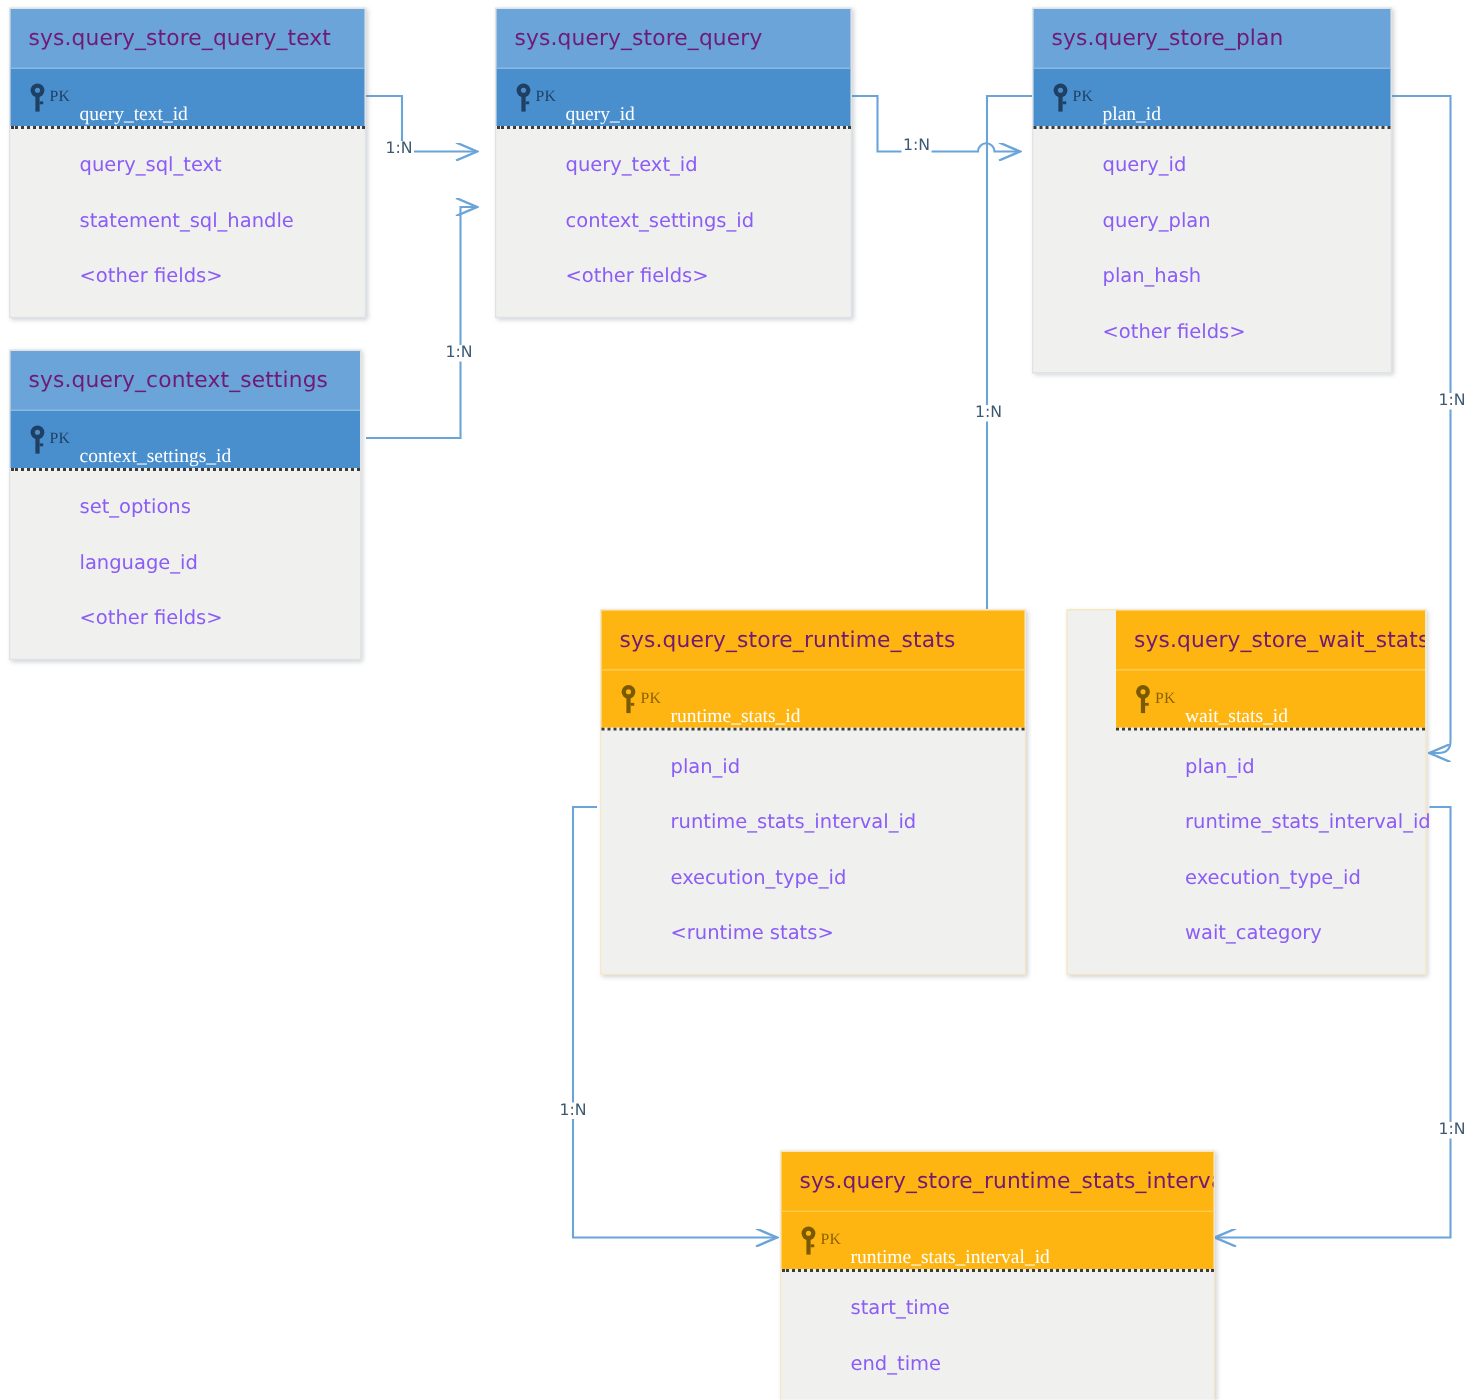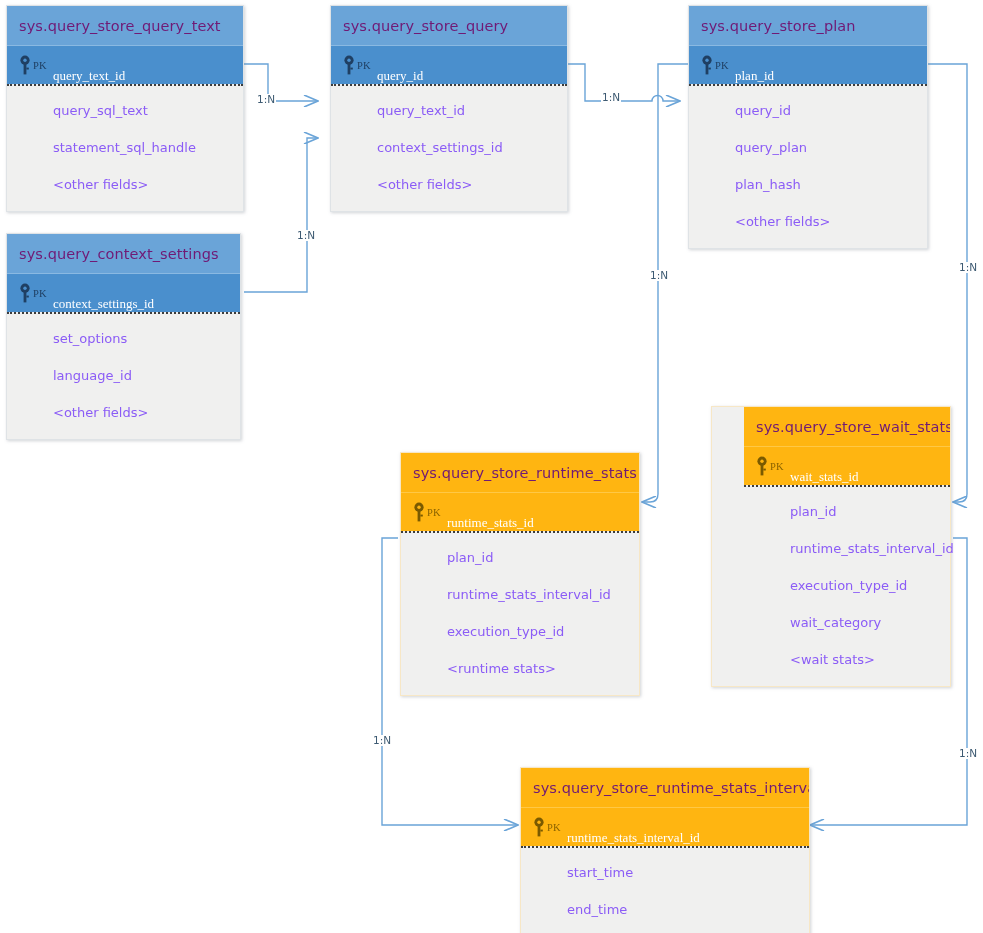--- a/index.html
+++ b/index.html
@@ -201,21 +201,21 @@
       <span class="pk-tag">PK</span>
       <span class="pk-name">context_settings_id</span>
     </div>
     <div class="ent-body">
       <div class="ent-field">set_options</div>
       <div class="ent-field">language_id</div>
       <div class="ent-field">&lt;other fields&gt;</div>
     </div>
   </div>
 
-  <div class="entity orange" style="left:400px;top:406px;width:240px;margin-top:46px;">
+  <div class="entity orange" style="left:400px;top:406px;width:284px;">
     <div class="ent-title">sys.query_store_runtime_stats</div>
     <div class="ent-pk">
       <svg class="pk-key" viewBox="0 0 14 20">
         <circle cx="6" cy="5.2" r="4.6" fill="#7a5a00"></circle>
         <circle cx="6" cy="5.2" r="1.7" fill="#ffb511"></circle>
         <rect x="4.6" y="8" width="2.8" height="11.4" fill="#7a5a00"></rect>
         <rect x="7.4" y="12.6" width="2.4" height="1.9" fill="#7a5a00"></rect>
       </svg>
       <span class="pk-tag">PK</span>
       <span class="pk-name">runtime_stats_id</span>
@@ -238,21 +238,20 @@
         <rect x="7.4" y="12.6" width="2.4" height="1.9" fill="#7a5a00"></rect>
       </svg>
       <span class="pk-tag">PK</span>
       <span class="pk-name">wait_stats_id</span>
     </div>
     <div class="ent-body">
       <div class="ent-field">plan_id</div>
       <div class="ent-field">runtime_stats_interval_id</div>
       <div class="ent-field">execution_type_id</div>
       <div class="ent-field">wait_category</div>
-      <div class="ent-field">&lt;wait stats&gt;</div>
     </div>
   </div>
 
   <div class="entity orange" style="left:520px;top:767px;width:290px;">
     <div class="ent-title">sys.query_store_runtime_stats_interval</div>
     <div class="ent-pk">
       <svg class="pk-key" viewBox="0 0 14 20">
         <circle cx="6" cy="5.2" r="4.6" fill="#7a5a00"></circle>
         <circle cx="6" cy="5.2" r="1.7" fill="#ffb511"></circle>
         <rect x="4.6" y="8" width="2.8" height="11.4" fill="#7a5a00"></rect>

